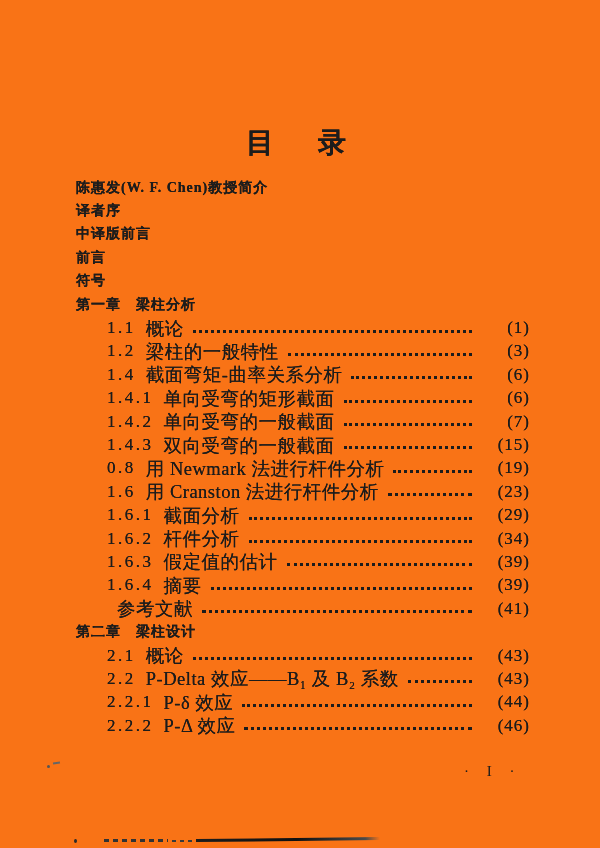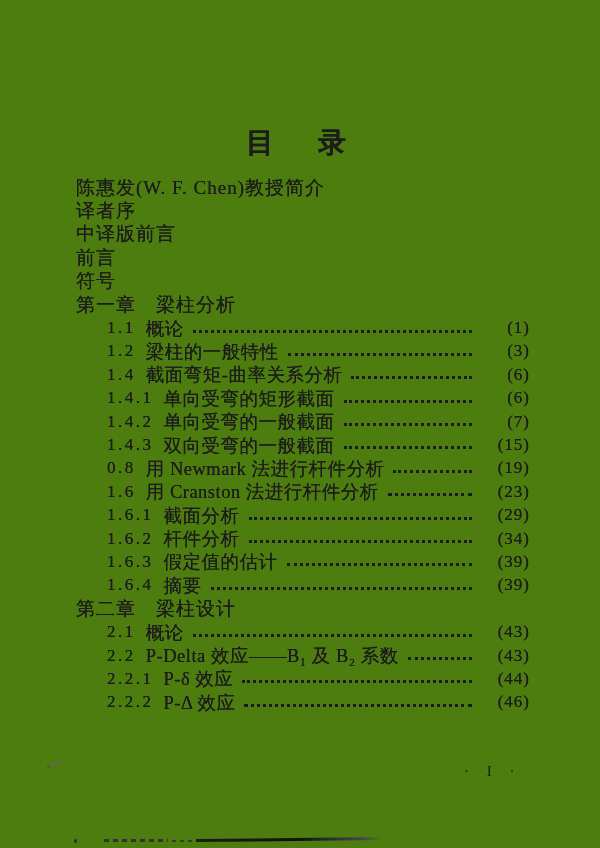--- a/index.html
+++ b/index.html
@@ -1,20 +1,20 @@
 <!DOCTYPE html>
 <html><head>
 <meta charset="utf-8">
 <style>
   html, body { margin: 0; padding: 0; background: #ffffff; }
   .page {
     position: relative;
     width: 600px;
     height: 848px;
-    background: #4d7c0f;
+    background: #f97316;
     color: #1c1c1c;
     font-family: "Liberation Serif", "DejaVu Serif", serif;
     overflow: hidden;
   }
   .toc-title {
     position: absolute;
     top: 124px;
     left: 0;
     right: 0;
     margin: 0;
@@ -30,22 +30,22 @@
     top: 176px;
     width: 454px;
   }
   .line {
     height: 23.4px;
     display: flex;
     align-items: center;
     white-space: nowrap;
   }
   .fm, .chap {
-    font-weight: normal;
-    font-size: 19px;
+    font-weight: bold;
+    font-size: 14px;
     letter-spacing: 1px;
     text-shadow: 0 0 0.5px currentColor;
   }
   .row { padding-left: 31px; }
   .row .num {
     font-size: 17px;
     letter-spacing: 2.5px;
     margin-right: 10px;
     text-shadow: 0 0 0.3px currentColor;
   }
@@ -172,20 +172,26 @@
       <span class="etitle">假定值的估计</span>
       <span class="leader"></span>
       <span class="pg">(39)</span>
     </div>
     <div class="line row">
       <span class="num">1.6.4</span>
       <span class="etitle">摘要</span>
       <span class="leader"></span>
       <span class="pg">(39)</span>
     </div>
+    <div class="line row">
+      <span class="num"></span>
+      <span class="etitle">参考文献</span>
+      <span class="leader"></span>
+      <span class="pg">(41)</span>
+    </div>
 
     <div class="line chap">第二章　梁柱设计</div>
 
     <div class="line row">
       <span class="num">2.1</span>
       <span class="etitle">概论</span>
       <span class="leader"></span>
       <span class="pg">(43)</span>
     </div>
     <div class="line row">

